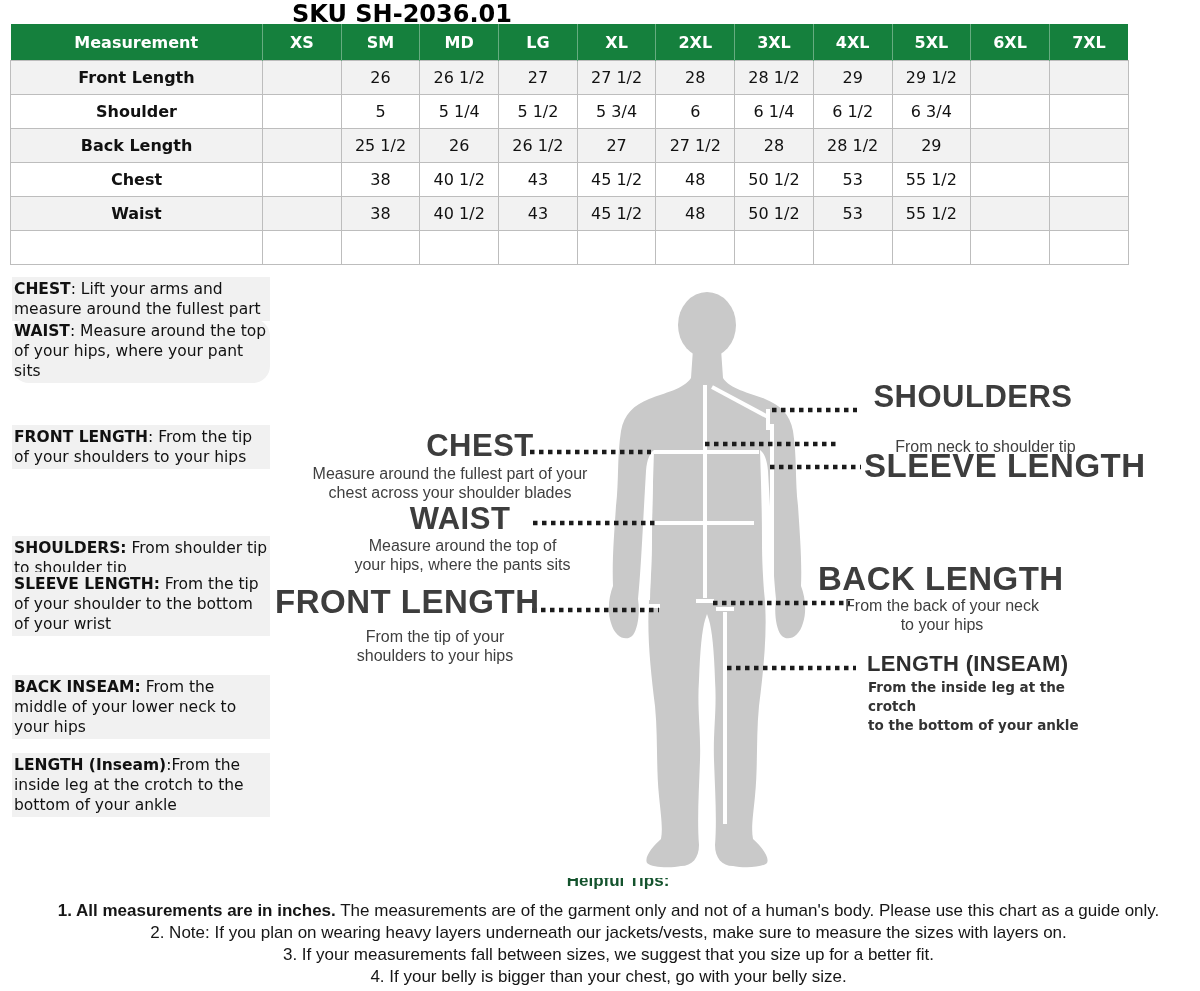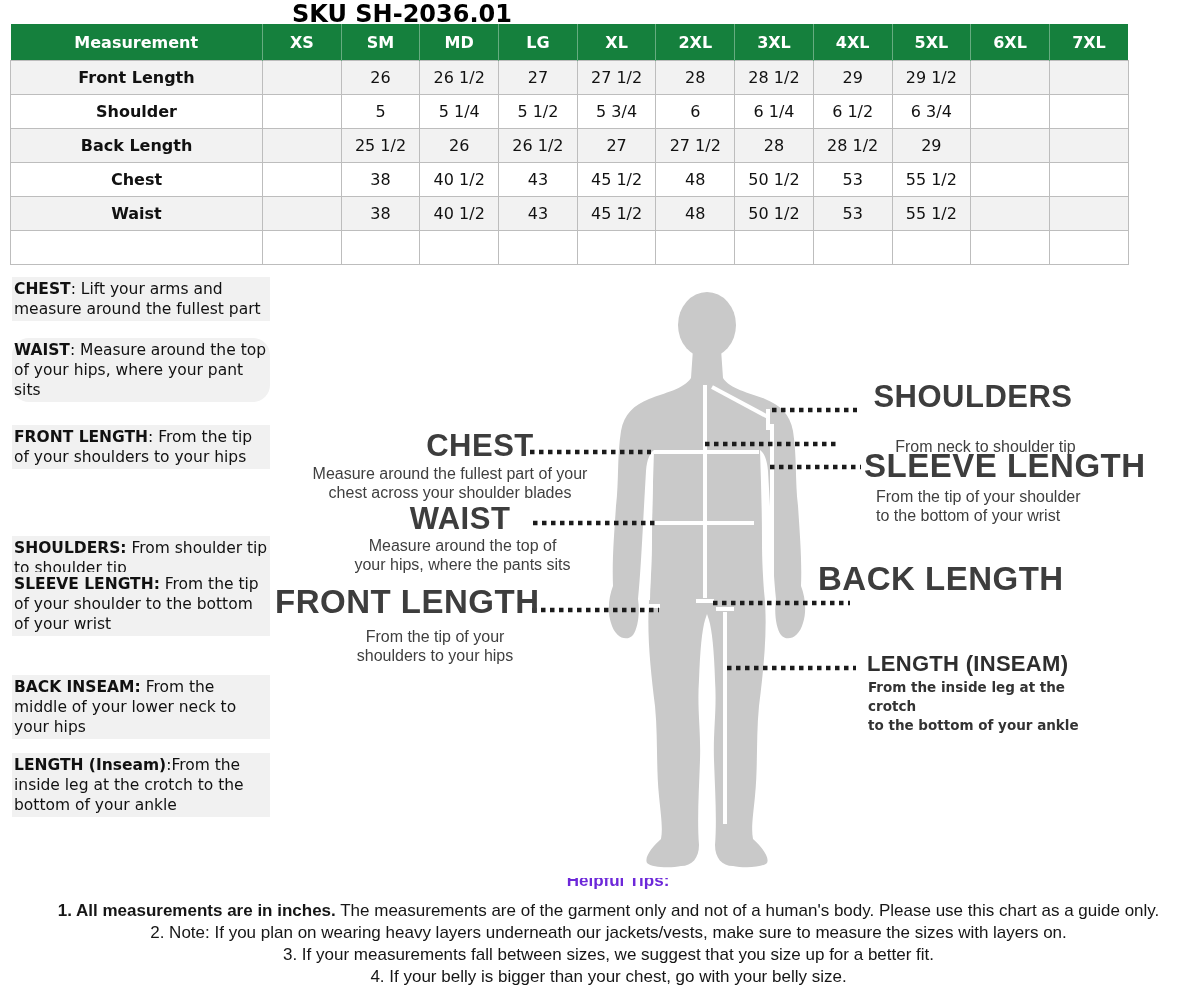--- a/index.html
+++ b/index.html
@@ -17,21 +17,21 @@
   table.size-chart th:first-child{border-left:none;}
   table.size-chart td{height:31px;border:1px solid #bdbdbd;text-align:center;color:#111;
         overflow:hidden;white-space:nowrap;}
   table.size-chart tbody tr:nth-child(odd) td{background:#f2f2f2;}
   table.size-chart td.row-label{font-weight:bold;}
 
   
   .instr{position:absolute;left:12px;width:254px;background:#f1f1f1;font-size:15.5px;
         line-height:20px;color:#111;padding:2px 2px 2px 2px;}
   .instr b{font-weight:bold;}
-  .i1{top:277px;} .i2{top:338px;border-radius:17px;} .i3{top:425px;} .i4{top:536px;}
+  .i1{top:277px;} .i2{top:319px;border-radius:17px;} .i3{top:425px;} .i4{top:536px;}
   .i5{top:572px;} .i6{top:675px;} .i7{top:753px;}
 
   
   .biglab{position:absolute;font-family:"Liberation Sans",sans-serif;font-weight:bold;
         color:#3d3d3d;letter-spacing:.5px;white-space:nowrap;}
   .sublab{position:absolute;font-family:"Liberation Sans",sans-serif;font-size:16px;
         color:#3f3f3f;line-height:19px;}
   .ctr{text-align:center;}
   .lab-chest{left:400px;top:428px;width:160px;font-size:31px;text-align:center;}
   .sub-chest{left:305px;top:464px;width:290px;}
@@ -49,21 +49,21 @@
   .sub-inseam{left:868px;top:678px;width:230px;font-family:"DejaVu Sans",sans-serif;
         font-size:13.5px;font-weight:bold;color:#333;line-height:19px;}
 
   
   svg.fig{position:absolute;left:0;top:0;width:1200px;height:991px;pointer-events:none;}
 
   
   .tips-head-clip{position:absolute;left:36px;top:878px;width:1164px;height:13px;overflow:hidden;
         text-align:center;}
   .tips-head-clip span{display:block;margin-top:-7px;font-family:"Liberation Sans",sans-serif;
-        font-size:17px;font-weight:bold;color:#6d28d9;}
+        font-size:17px;font-weight:bold;color:#14532d;}
   .tipline{position:absolute;left:17px;width:1183px;text-align:center;
         font-family:"Liberation Sans",sans-serif;font-size:17px;color:#161616;white-space:nowrap;}
   .t1{top:901px;} .t2{top:923px;} .t3{top:945px;} .t4{top:967px;}
   .tipline b{font-weight:bold;}
 </style>
 </head>
 <body>
 
 <div id="page">
 
@@ -269,26 +269,26 @@
     <span>From the tip of your</span><br>
     <span>shoulders to your hips</span>
   </div>
 
   <div class="biglab lab-shoulders">SHOULDERS</div>
   <div class="sublab ctr sub-shoulders">
     <span>From neck to shoulder tip</span>
   </div>
 
   <div class="biglab lab-sleeve">SLEEVE LENGTH</div>
-  <div class="sublab sub-sleeve">
-    <span>From the tip of your shoulder</span><br>
-    <span>to the bottom of your wrist</span>
-  </div>
 
   <div class="biglab lab-back">BACK LENGTH</div>
+  <div class="sublab ctr sub-back">
+    <span>From the back of your neck</span><br>
+    <span>to your hips</span>
+  </div>
 
   <div class="biglab lab-inseam">LENGTH (INSEAM)</div>
   <div class="sub-inseam" style="position:absolute;">
     <span>From the inside leg at the crotch</span><br>
     <span>to the bottom of your ankle</span>
   </div>
 
   <div class="tips-head-clip">
     <span>Helpful Tips:</span>
   </div>

